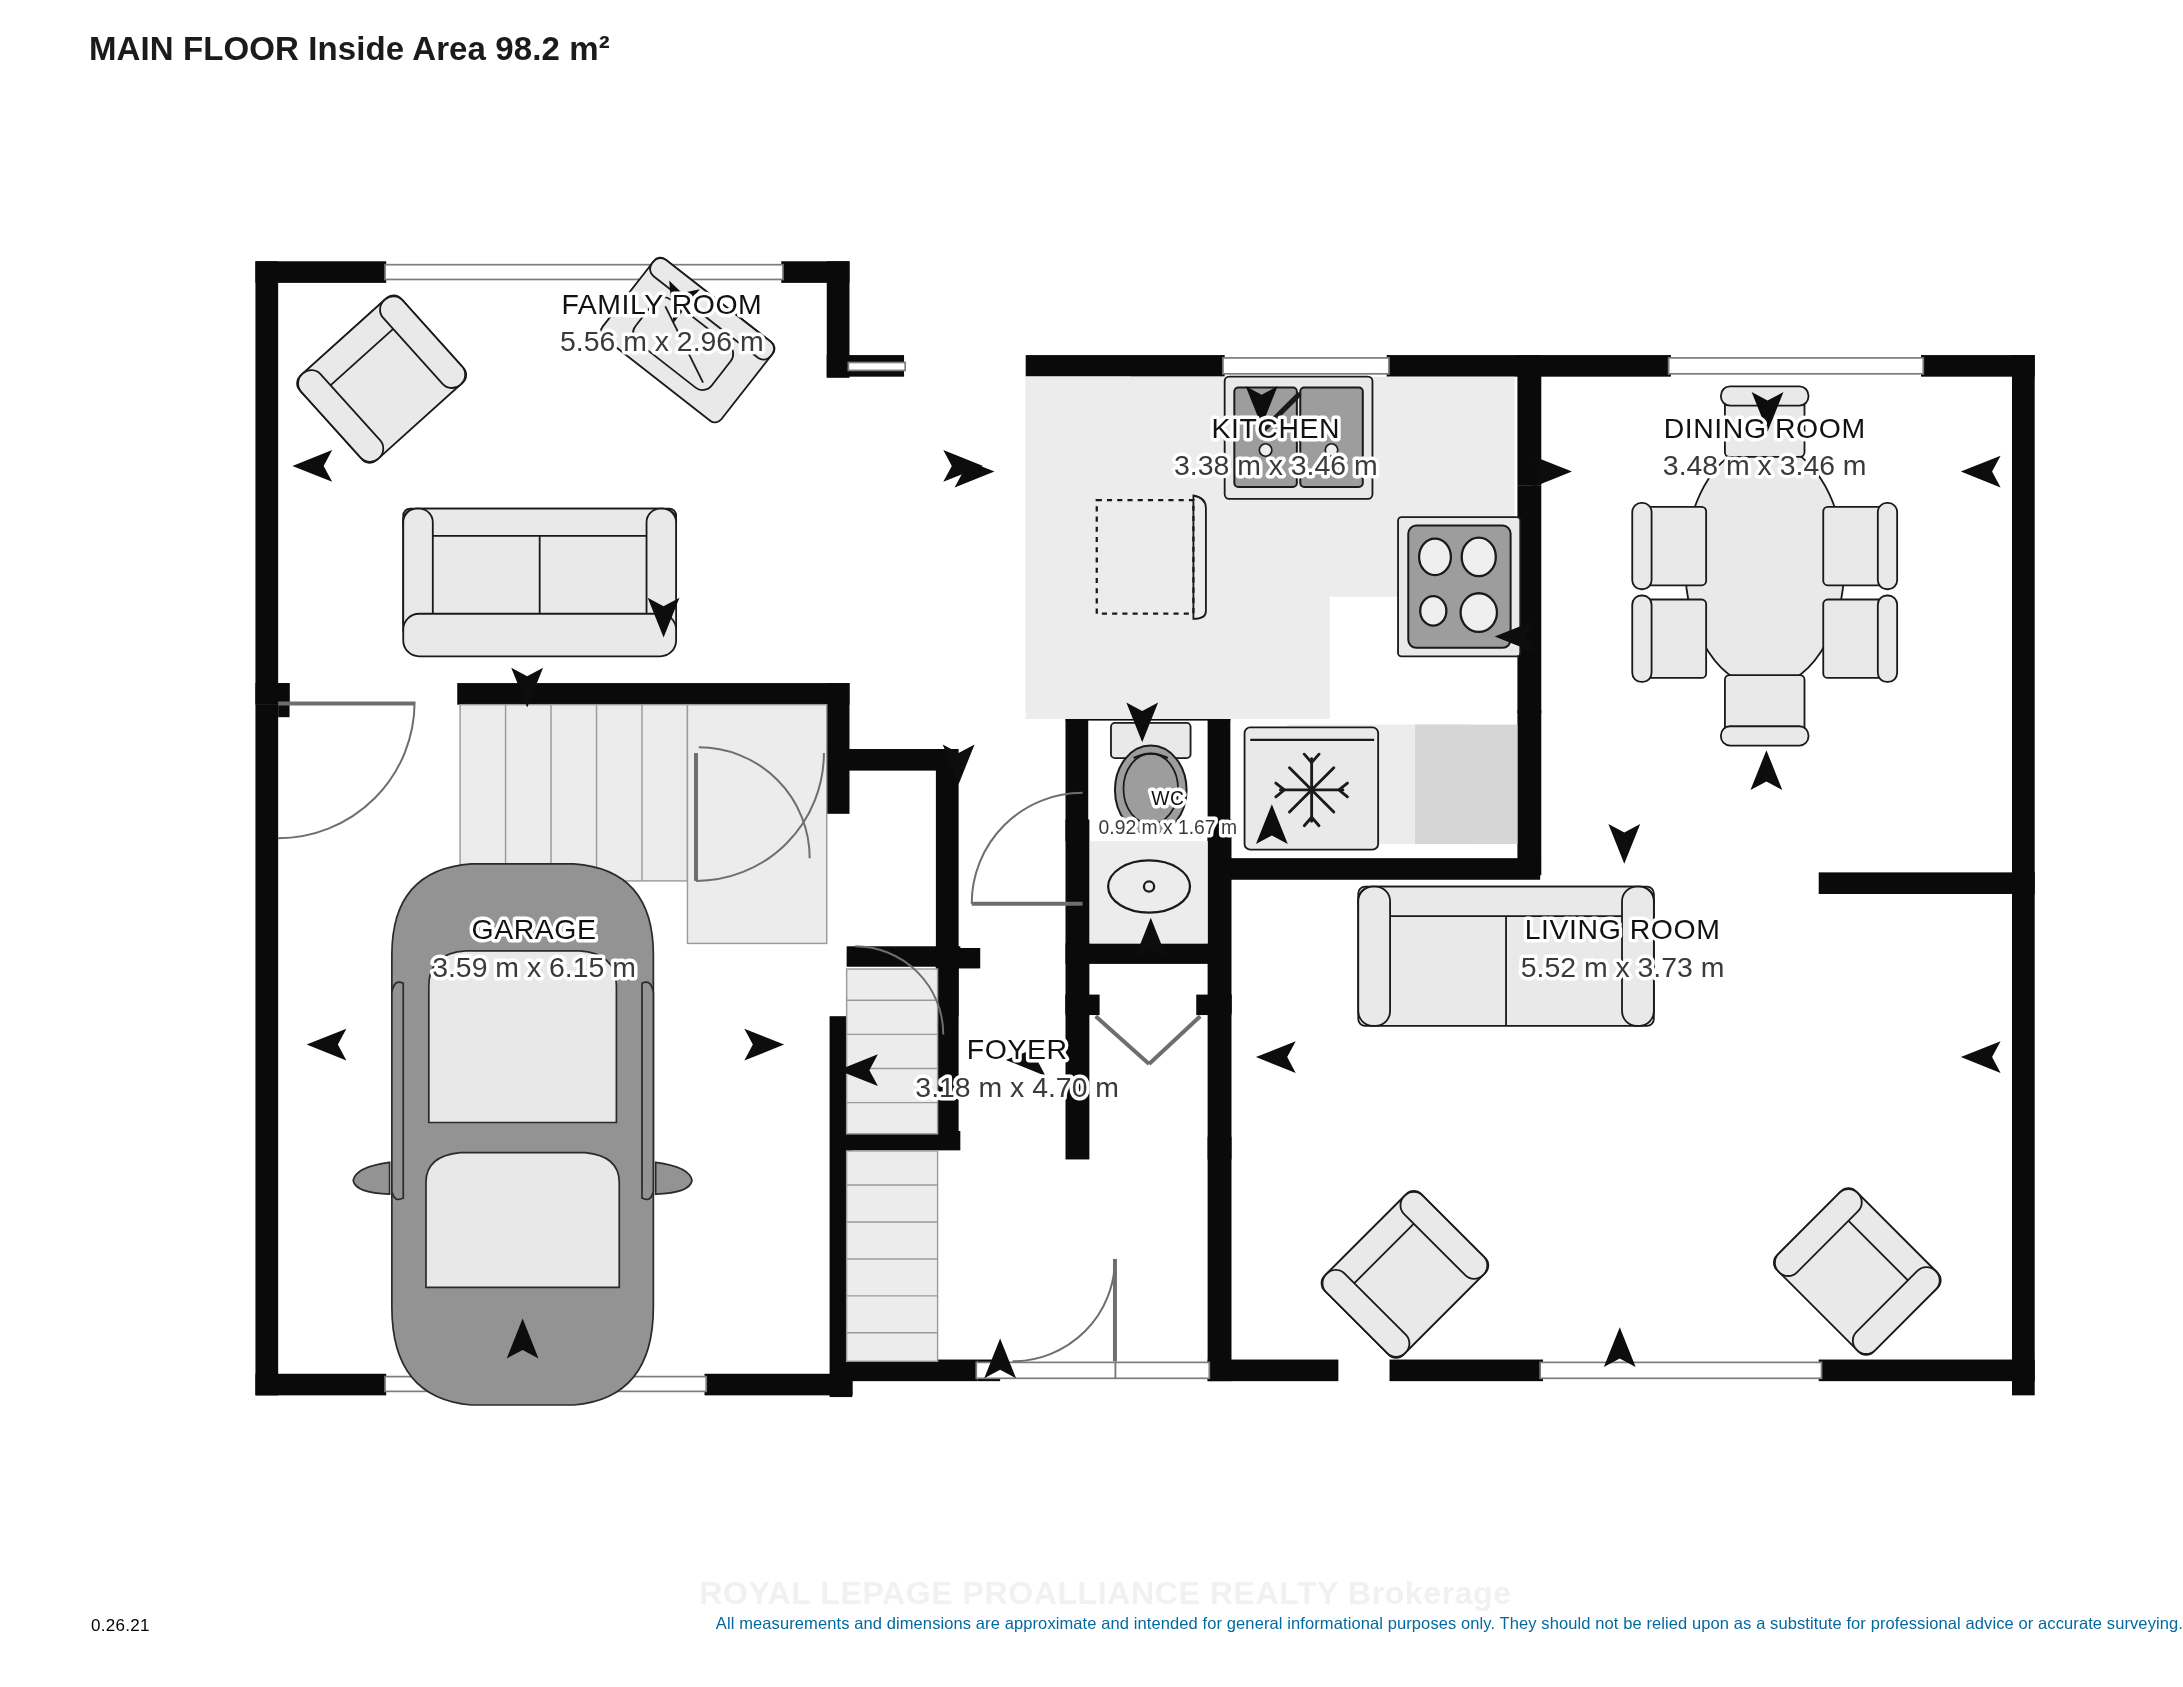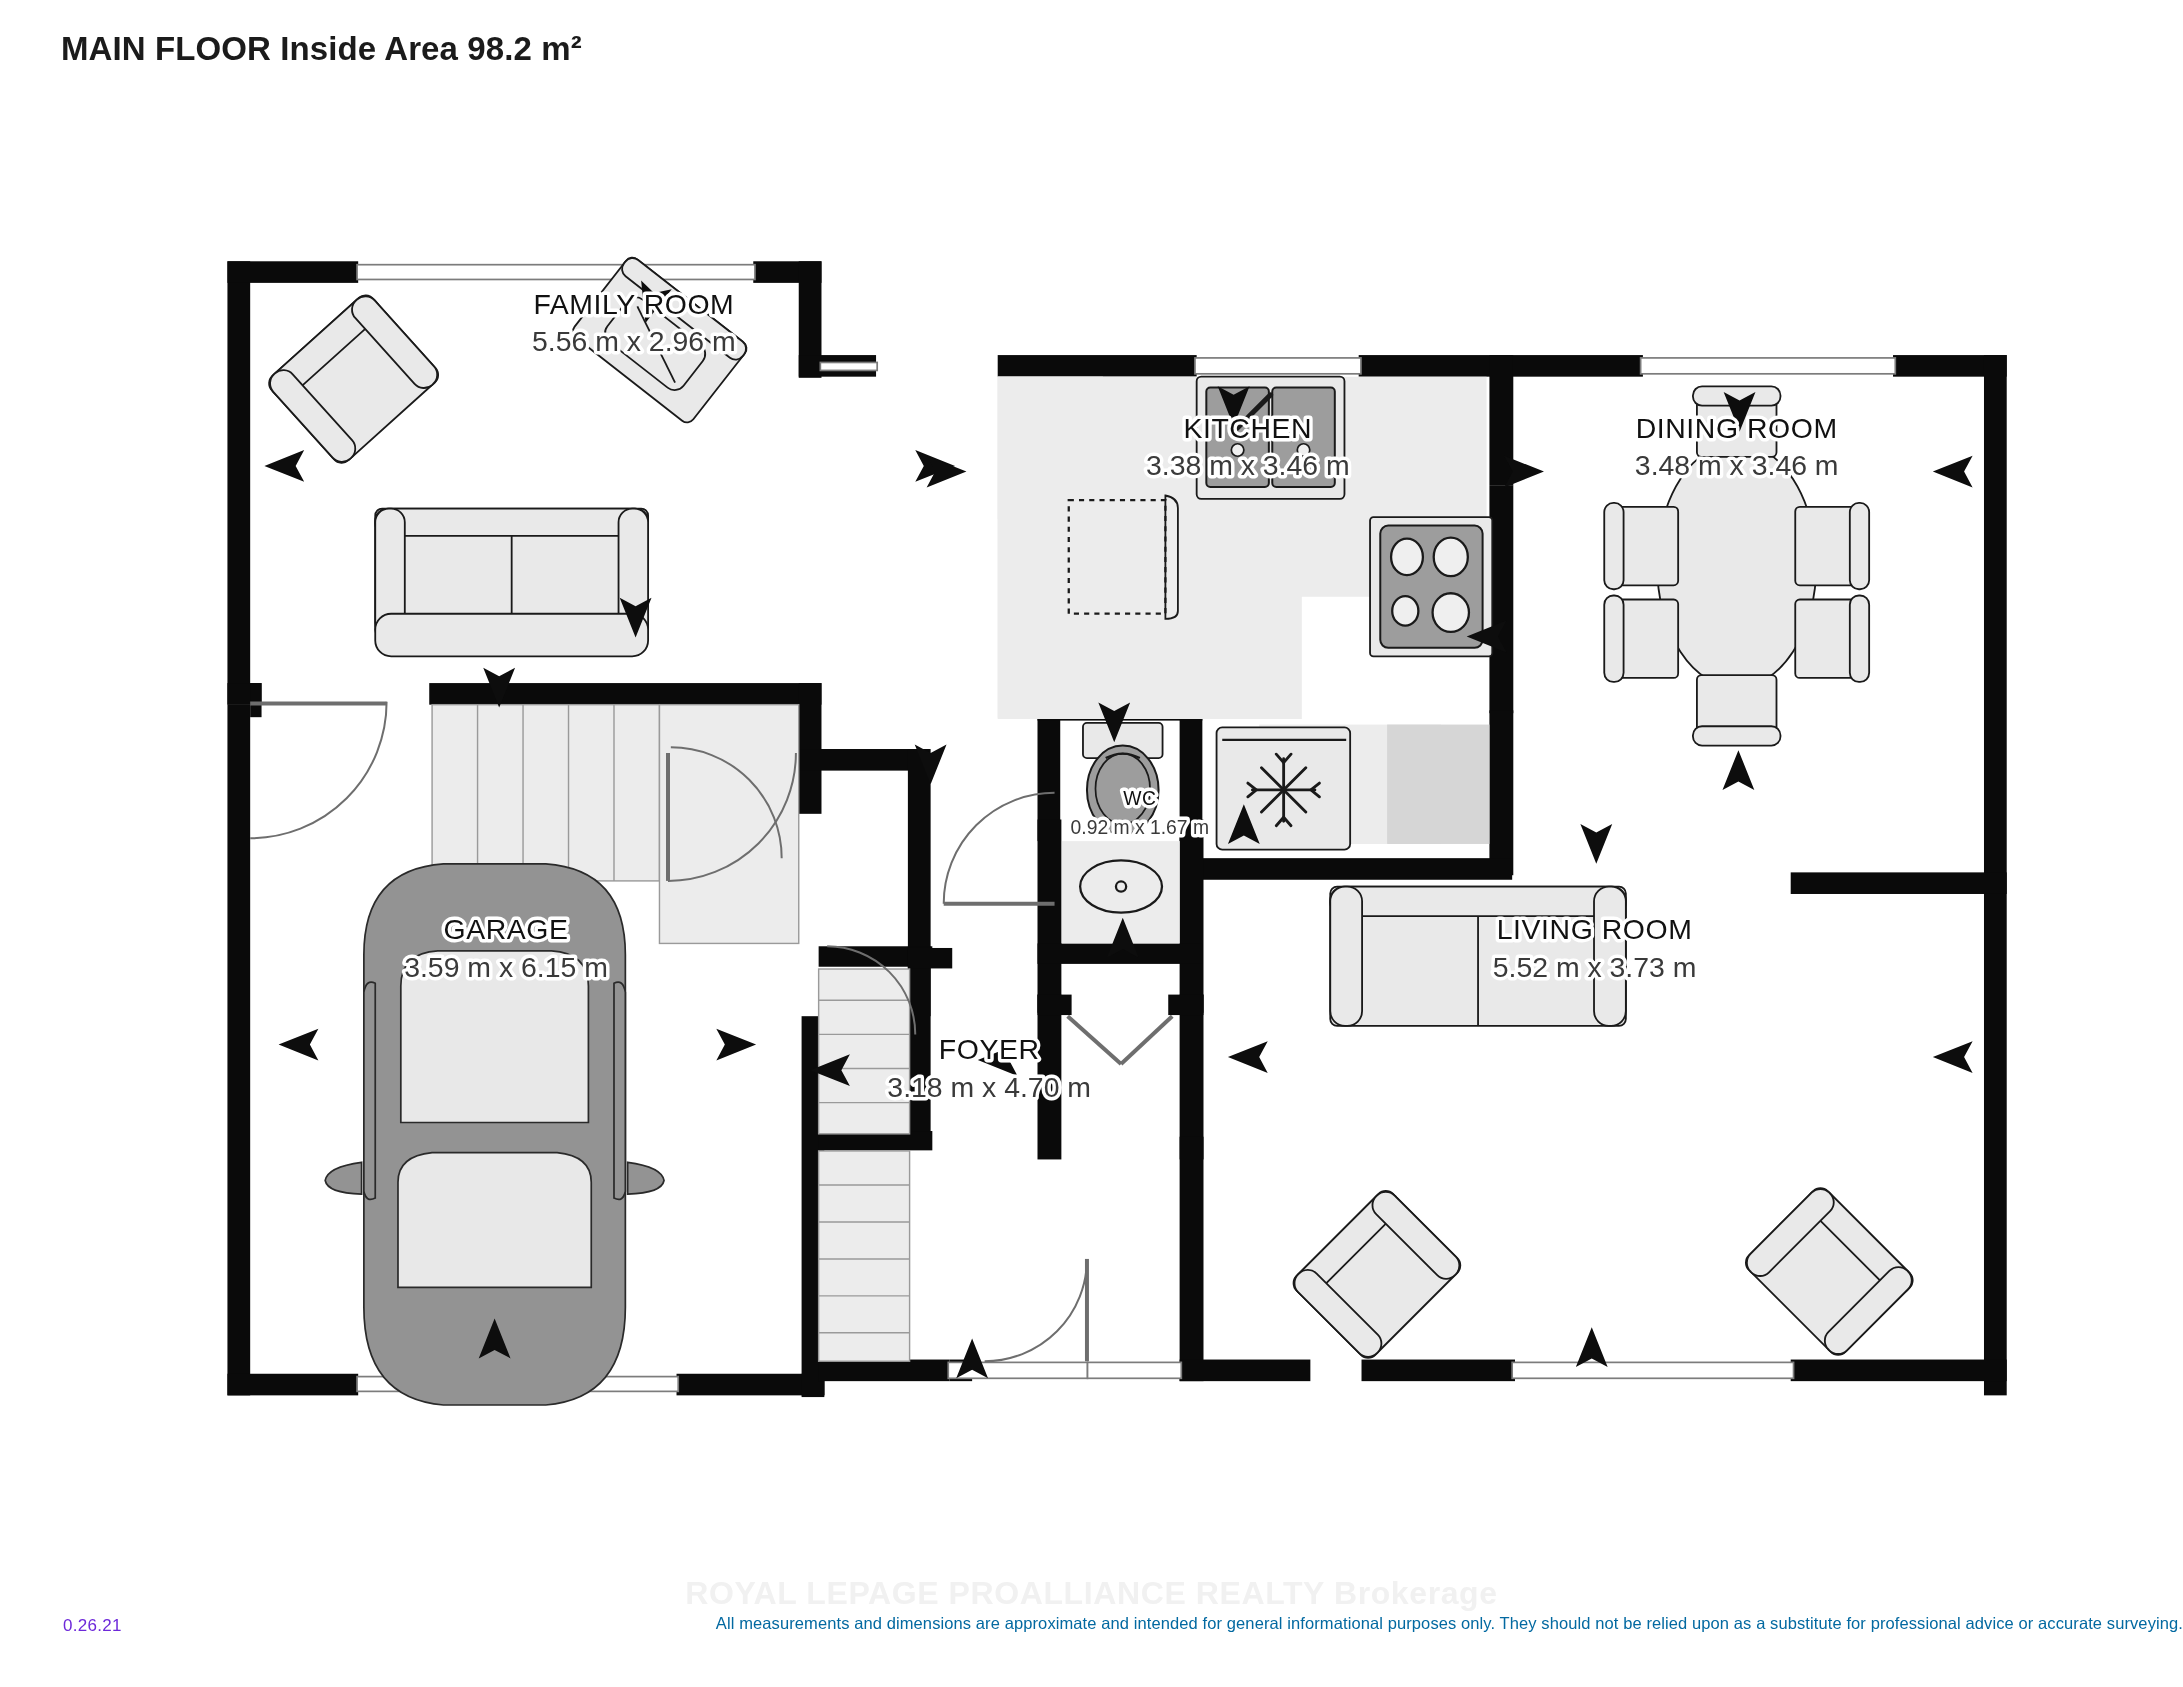--- a/index.html
+++ b/index.html
@@ -11,37 +11,38 @@
     width: 2183px;
     height: 1687px;
     font-family: "Liberation Sans", sans-serif;
     position: relative;
     overflow: hidden;
   }
   #page {
     position: absolute;
     inset: 0;
     background: #ffffff;
+    margin-left: 28px;
   }
   #title {
     position: absolute;
     left: 61px;
     top: 30px;
     font-size: 33px;
     font-weight: 700;
     color: #1b1b1b;
     letter-spacing: 0.1px;
     white-space: nowrap;
   }
   #page-num {
     position: absolute;
     left: 63px;
     top: 1616px;
     font-size: 17px;
-    color: #6d28d9;
+    color: #000000;
     letter-spacing: 0.3px;
   }
   #disclaimer {
     position: absolute;
     left: 0;
     right: 0;
     top: 1614px;
     text-align: right;
     font-size: 16.5px;
     color: #0369a1;

